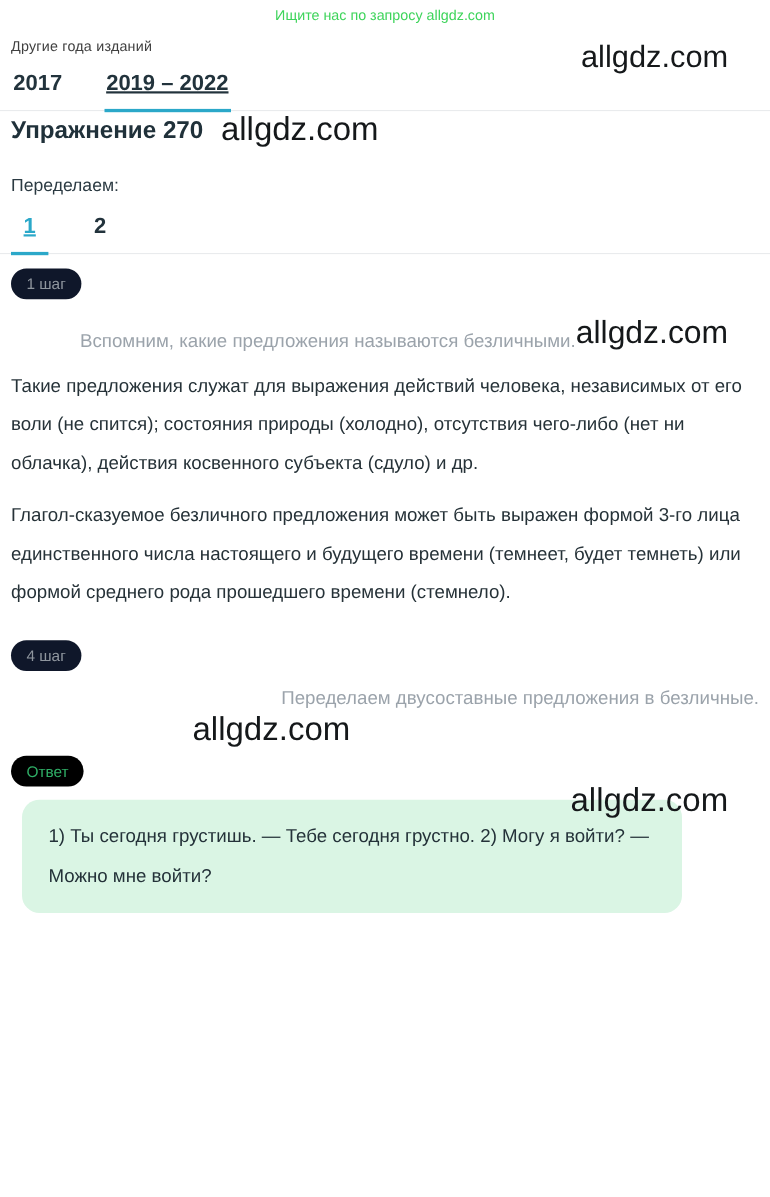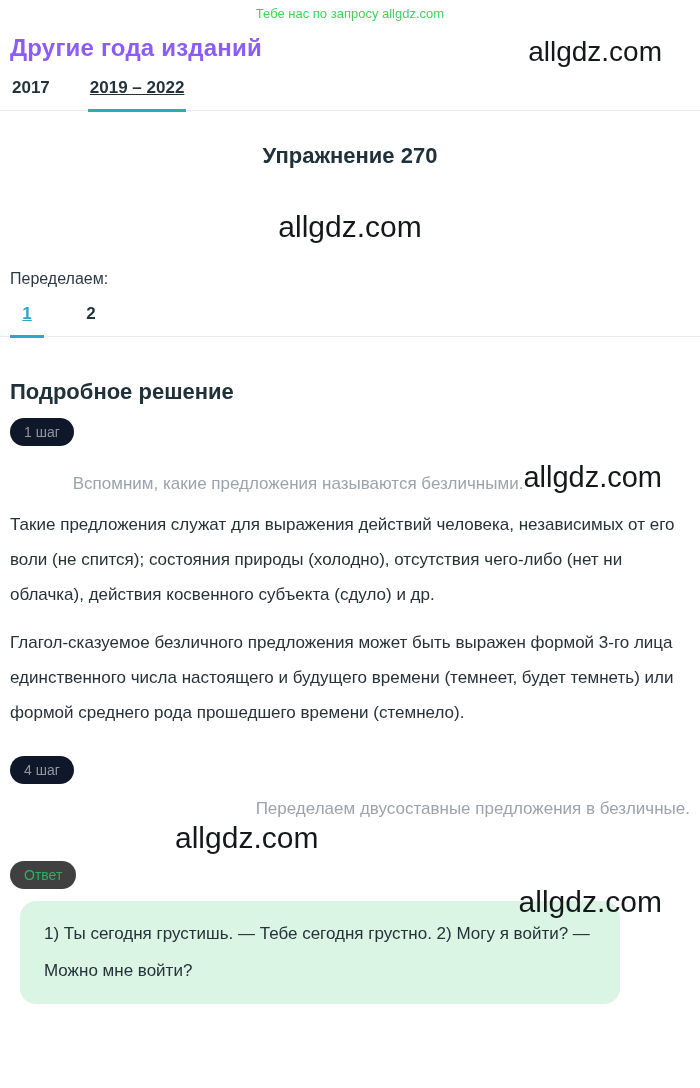--- a/index.html
+++ b/index.html
@@ -8,68 +8,68 @@
     font-family:"Liberation Sans","DejaVu Sans",sans-serif;
     color:#263238;box-sizing:border-box;
   }
   .pad{padding-left:10px;padding-right:10px;}
 
   
   .promo{margin-top:6px;text-align:center;font-size:13px;color:#3ed45b;}
 
   
   .editions{position:relative;margin-top:13px;}
-  .editions-title{font-size:24px;font-weight:700;color:#8b5cf6;letter-spacing:.2px;}
+  .editions-title{font-size:13px;font-weight:400;color:#404040;letter-spacing:.2px;}
   .wm{color:#15181a;font-weight:400;white-space:nowrap;}
   .wm-topright{position:absolute;top:2px;right:38px;font-size:28px;}
 
   
   .tabs-wrap{border-bottom:1px solid #e9ebed;margin-top:12px;}
   .tabs{display:flex;gap:36px;padding-left:10px;}
-  .tab{font-size:17px;font-weight:600;color:#22333c;padding:4px 2px 11px;
+  .tab{font-size:20px;font-weight:600;color:#22333c;padding:4px 2px 11px;
        border-bottom:3px solid transparent;margin-bottom:-2px;cursor:pointer;}
   .tab.active{border-bottom-color:#2ba8c9;text-decoration:underline;}
   .tab.teal-text{color:#2ba8c9;}
 
   
-  .ex-row{display:flex;align-items:center;gap:41px;margin-top:32px;flex-direction:column;}
+  .ex-row{display:flex;align-items:center;gap:16px;}
   .ex-title{font-size:22px;font-weight:700;color:#20313a;}
   .wm-inline-lg{font-size:30px;}
 
   .sub-label{margin-top:26px;font-size:16px;color:#2b3a42;}
   .subtabs{gap:30px;}
   .subtab{min-width:30px;text-align:center;}
 
   
   .sol-title{margin-top:42px;font-size:22px;font-weight:700;color:#20313a;}
 
   .badge{display:inline-block;margin-top:13px;font-size:14px;
          background:#0f172a;color:#8f969e;padding:6px 14px;border-radius:16px;}
-  .badge-green{background:#404040;color:#2fae66;}
+  .badge-green{background:#000000;color:#2fae66;}
 
   .note-row{display:flex;justify-content:flex-end;align-items:flex-end;
             margin-top:15px;font-size:17px;color:#9ba3ab;}
   .note-row .wm{font-size:29px;margin-right:28px;}
 
   p.body-p{font-size:17px;line-height:2.06;margin:13px 0 13px;max-width:676px;color:#263238;}
   p.body-p b{color:#20313a;}
   .wm-inline{font-size:30px;margin-left:20px;line-height:1;}
 
   .wm-block{font-size:30px;margin:2px 0 6px 165px;}
 
   
   .answer-wrap{position:relative;margin-top:6px;}
   .wm-answer{position:absolute;top:24px;right:28px;font-size:30px;}
   .answer-box{background:#daf5e4;border-radius:16px;margin:12px 28px 0 10px;
               padding:15px 24px;font-size:17px;line-height:2.15;color:#243239;max-width:600px;box-sizing:border-box;}
 </style>
 </head>
 <body>
 
-<div class="promo">Тебе нас по запросу allgdz.com</div>
+<div class="promo">Ищите нас по запросу allgdz.com</div>
 
 <div class="editions pad">
   <div class="editions-title">Другие года изданий</div>
   <div class="wm wm-topright">allgdz.com</div>
 </div>
 
 <div class="tabs-wrap">
   <div class="tabs">
     <div class="tab">2017</div>
     <div class="tab active">2019 – 2022</div>
@@ -84,21 +84,20 @@
 <div class="sub-label pad">Переделаем:</div>
 
 <div class="tabs-wrap">
   <div class="tabs subtabs">
     <div class="tab subtab active teal-text">1</div>
     <div class="tab subtab">2</div>
   </div>
 </div>
 
 <div class="pad">
-  <div class="sol-title">Подробное решение</div>
 
   <span class="badge">1 шаг</span>
 
   <div class="note-row">
     <span>Вспомним, какие предложения называются безличными.</span>
     <span class="wm">allgdz.com</span>
   </div>
 
 
   <p class="body-p">Такие предложения служат для выражения действий человека, независимых от его воли (не спится); состояния природы (холодно), отсутствия чего-либо (нет ни облачка), действия косвенного субъекта (сдуло) и др.</p>

